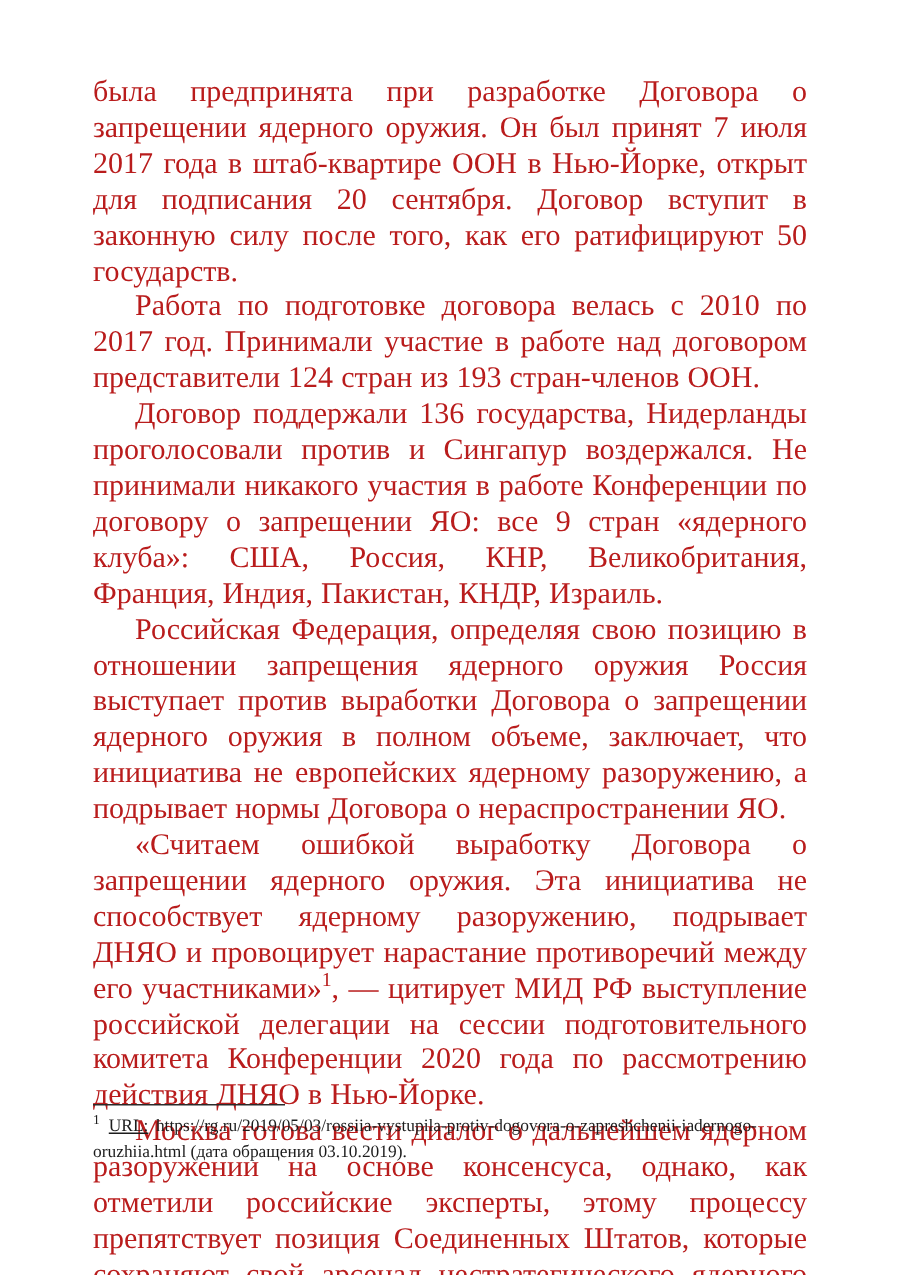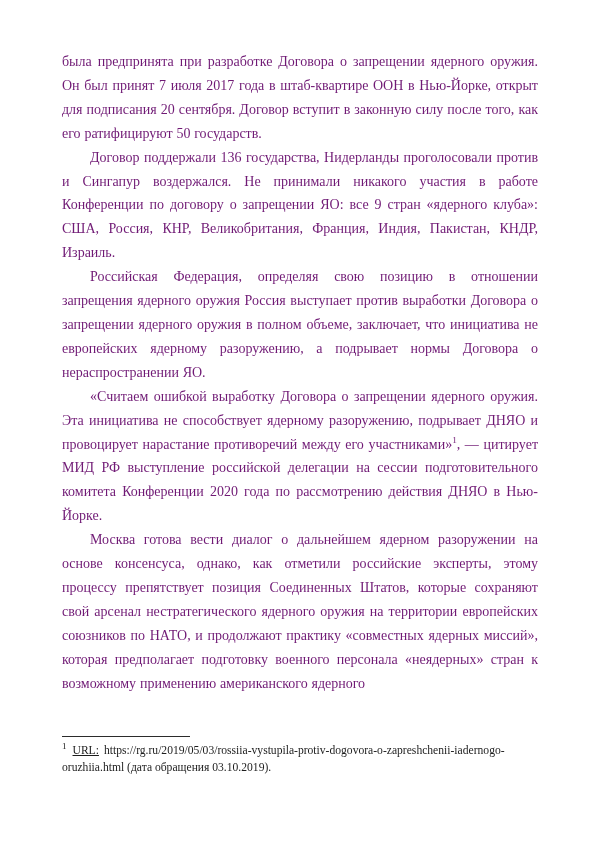--- a/index.html
+++ b/index.html
@@ -25,27 +25,27 @@
     background: #ffffff;
   }
   .text-column {
     position: absolute;
     left: 62px;
     top: 50px;
     width: 476px;
   }
   p.body-par {
     margin: 0;
-    font-size: 14px;
+    font-size: 20px;
     line-height: 23.9px;
     text-align: justify;
     text-indent: 28px;
     hyphens: manual;
     -webkit-hyphens: manual;
-    color: #701a75;
+    color: #b91c1c;
     text-justify: inter-word;
     word-spacing: 0.02em;
   }
   p.body-par.no-indent {
     text-indent: 0;
   }
   sup.fn-ref {
     font-size: 0.66em;
     vertical-align: super;
     line-height: 0;
@@ -92,20 +92,21 @@
 </style>
 </head>
 <body>
 
 <div class="page">
 
   <div class="text-column">
 
     <p class="body-par no-indent">была предпринята при разработке Договора о запрещении ядерного оружия. Он был принят 7 июля 2017 года в штаб-квартире ООН в Нью-Йорке, открыт для подписания 20 сентября. Договор вступит в законную силу после того, как его ратифицируют 50 государств.</p>
 
+    <p class="body-par">Работа по подготовке договора велась с 2010 по 2017 год. Принимали участие в работе над договором представители 124 стран из 193 стран-членов ООН.</p>
 
     <p class="body-par">Договор поддержали 136 государства, Нидерланды проголосовали против и Сингапур воздержался. Не принимали никакого участия в работе Конференции по договору о запрещении ЯО: все 9 стран «ядерного клуба»: США, Россия, КНР, Великобритания, Франция, Индия, Пакистан, КНДР, Израиль.</p>
 
     <p class="body-par">Российская Федерация, определяя свою позицию в отношении запрещения ядерного оружия Россия выступает против выработки Договора о запрещении ядерного оружия в полном объеме, заключает, что инициатива не европейских ядерному разоружению, а подрывает нормы Договора о нераспространении ЯО.</p>
 
     <p class="body-par"><span>«Считаем ошибкой выработку Договора о запрещении ядерного оружия. Эта инициатива не способствует ядерному разоружению, подрывает ДНЯО и провоцирует нарастание противоречий между его участниками»</span><sup class="fn-ref">1</sup><span>, — цитирует МИД РФ выступление российской делегации на сессии подготовительного комитета Конференции 2020 года по рассмотрению действия ДНЯО в Нью-Йорке.</span></p>
 
 
     <p class="body-par">Москва готова вести диалог о дальнейшем ядерном разоружении на основе консенсуса, однако, как отметили российские эксперты, этому процессу препятствует позиция Соединенных Штатов, которые сохраняют свой арсенал нестратегического ядерного оружия на территории европейских союзников по НАТО, и продолжают практику «совместных ядерных миссий», которая предполагает подготовку военного персонала «неядерных» стран к возможному применению американского ядерного</p>
 

